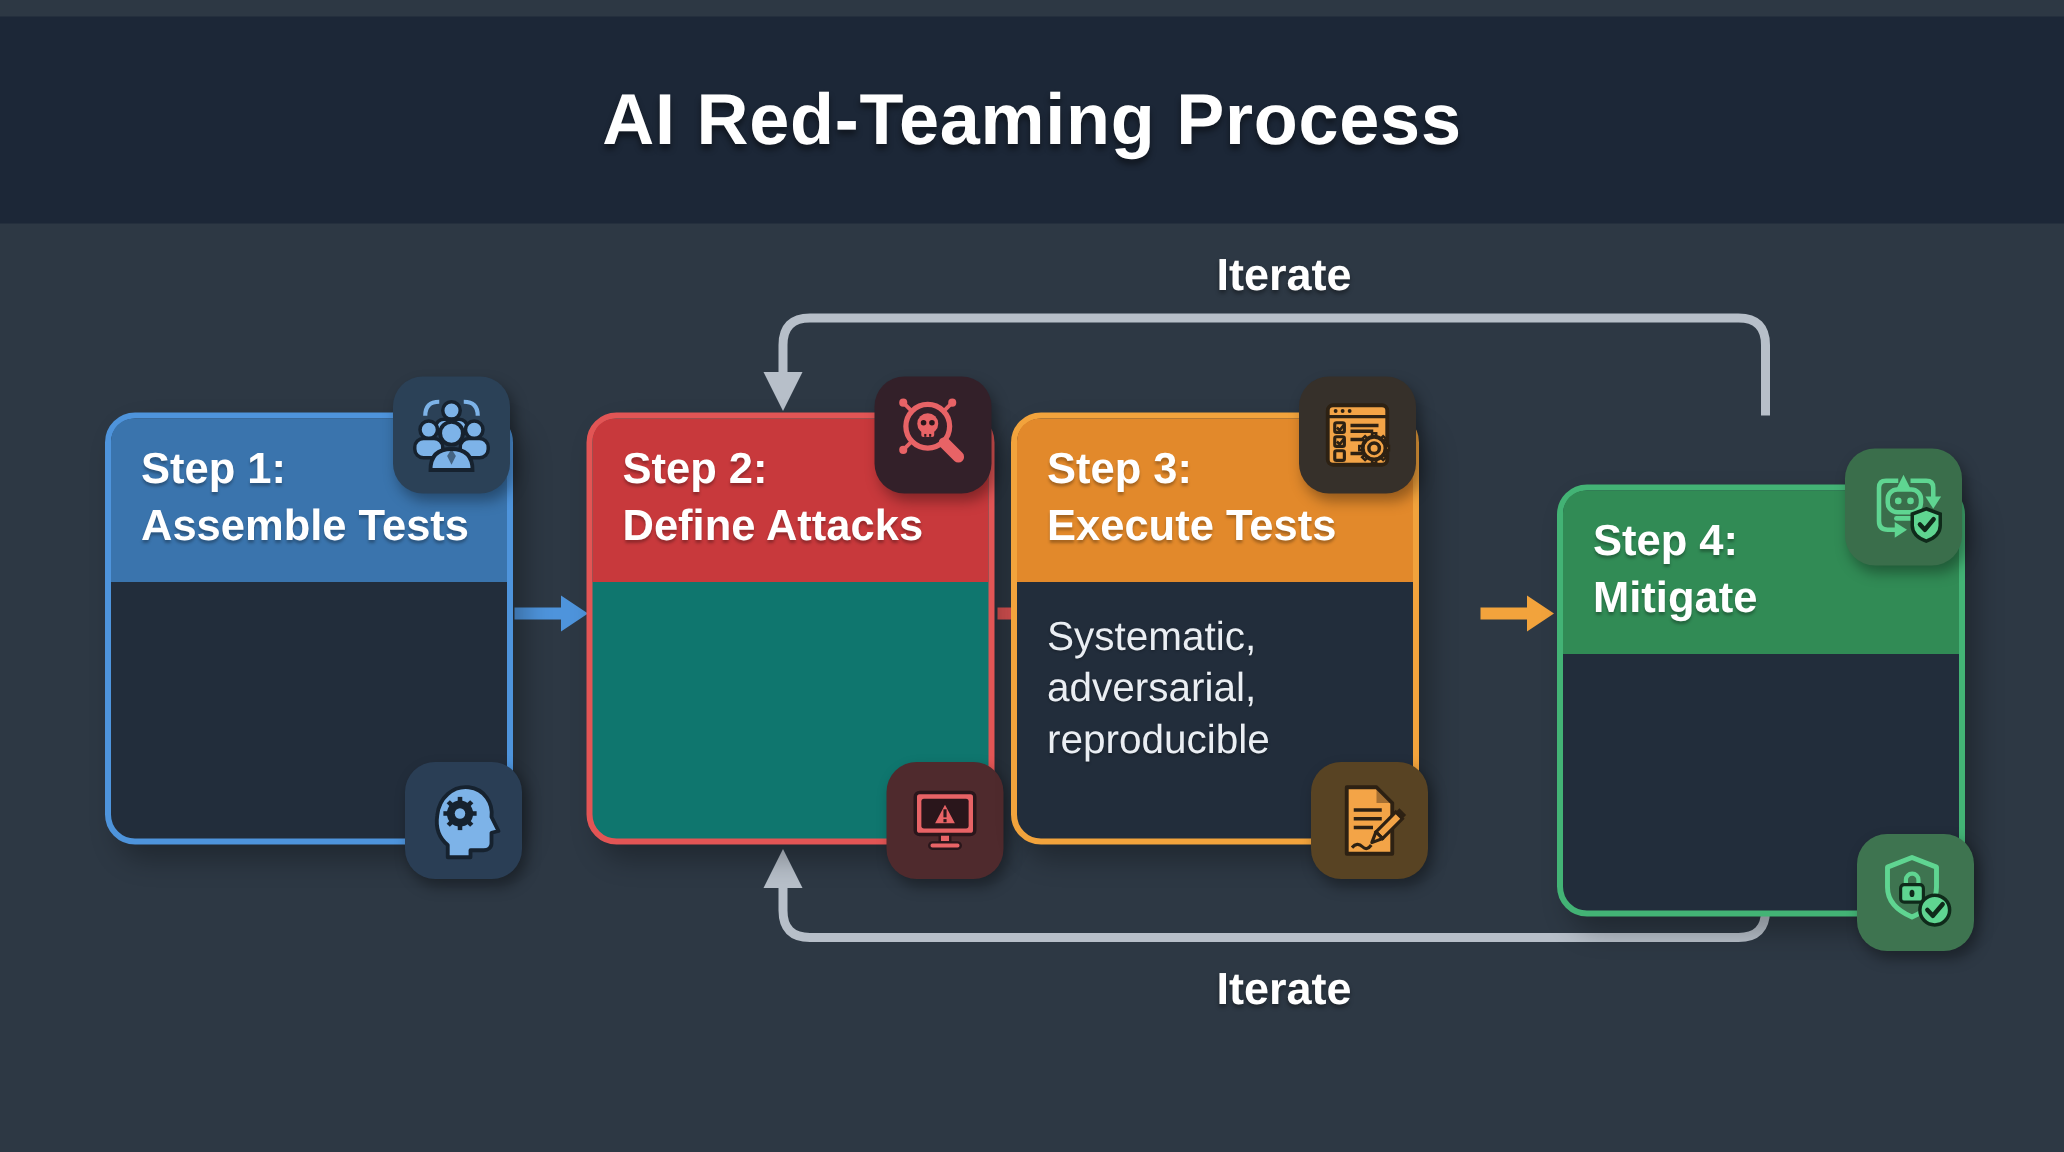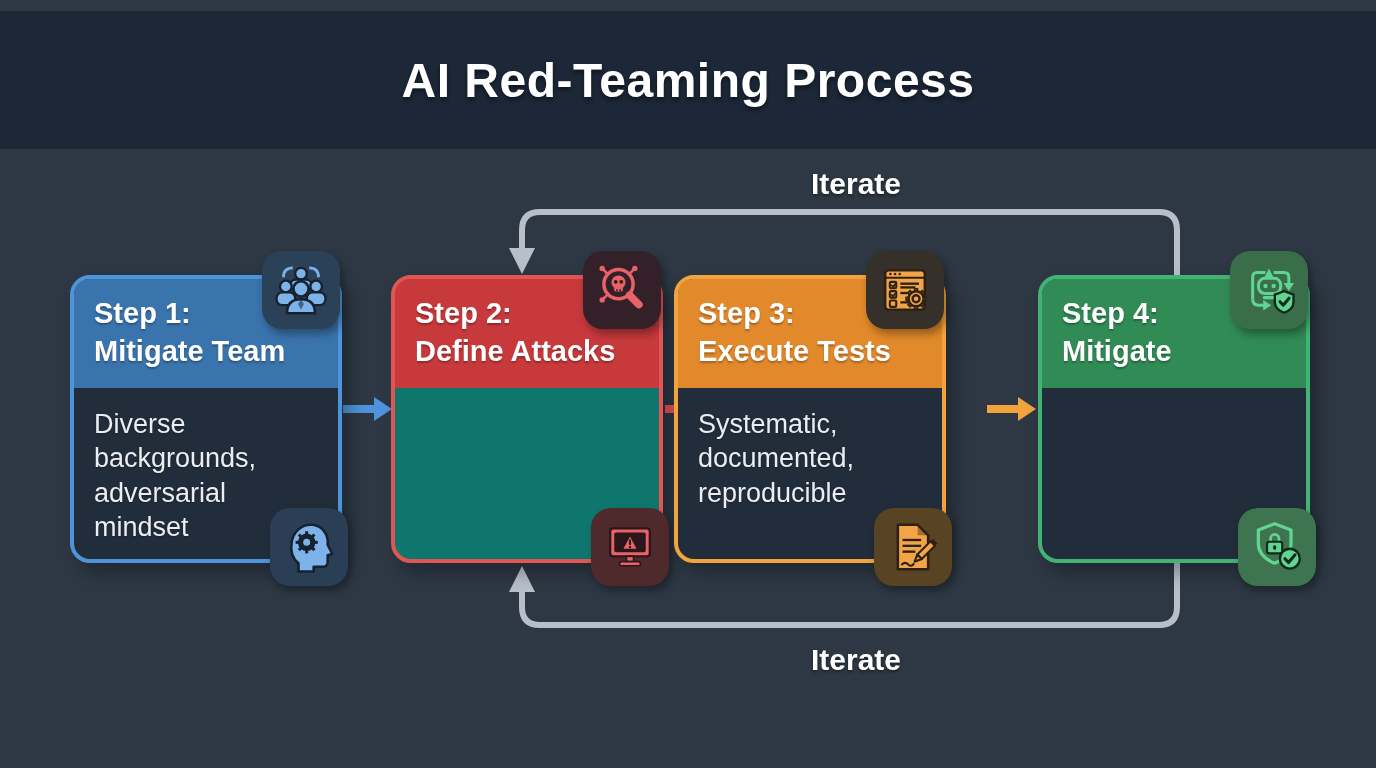--- a/index.html
+++ b/index.html
@@ -86,27 +86,21 @@
     </g>
     <g class="step-arrow">
       <line x1="987" y1="409" x2="1018" y2="409" stroke="#f2a33c" stroke-width="8"></line>
       <polygon points="1018,397 1018,421 1036,409" fill="#f2a33c"></polygon>
     </g>
   </svg>
 
   <div class="card" style="left: 70px; --accent: #3a74ad; --border: #4e94dc; --icon: #7db3e8; --ink: #16222f; --tile-top: #2b4157; --tile-bottom: #2a3e55; background: rgb(34, 45, 59);">
     <div class="card-header">
       <div class="step-title">Step 1:
-Mitigate Team</div>
-    </div>
-    <div class="card-body">
-      <div class="step-desc">Diverse
-backgrounds,
-adversarial
-mindset</div>
+Assemble Tests</div>
     </div>
     <div class="icon-tile tile-top">
       <svg viewBox="0 0 48 48">
         <path d="M9 13 Q9 5 17 5" fill="none" stroke="var(--icon)" stroke-width="2.4"></path>
         <path d="M39 13 Q39 5 31 5" fill="none" stroke="var(--icon)" stroke-width="2.4"></path>
         <circle cx="24" cy="10" r="5" fill="var(--icon)" stroke="var(--ink)" stroke-width="2"></circle>
         <rect x="15" y="15" width="18" height="9" rx="4.5" fill="var(--icon)" stroke="var(--ink)" stroke-width="2"></rect>
         <circle cx="11" cy="21" r="5" fill="var(--icon)" stroke="var(--ink)" stroke-width="2"></circle>
         <rect x="3" y="26" width="16" height="11" rx="5" fill="var(--icon)" stroke="var(--ink)" stroke-width="2"></rect>
         <circle cx="37" cy="21" r="5" fill="var(--icon)" stroke="var(--ink)" stroke-width="2"></circle>
@@ -171,21 +165,21 @@
     </div>
   </div>
 
   <div class="card" style="left: 674px; --accent: #e2892b; --border: #f2a33c; --icon: #f3a447; --ink: #2d2113; --tile-top: #36302a; --tile-bottom: #584323; background: rgb(34, 45, 59);">
     <div class="card-header">
       <div class="step-title">Step 3:
 Execute Tests</div>
     </div>
     <div class="card-body">
       <div class="step-desc">Systematic,
-documented,
+adversarial,
 reproducible</div>
     </div>
     <div class="icon-tile tile-top">
       <svg viewBox="0 0 48 48">
         <rect x="7" y="7" width="34" height="34" rx="3" fill="var(--icon)" stroke="var(--ink)" stroke-width="2.2"></rect>
         <line x1="7" y1="13.5" x2="41" y2="13.5" stroke="var(--ink)" stroke-width="1.8"></line>
         <circle cx="11.5" cy="10.3" r="1.1" fill="var(--ink)"></circle>
         <circle cx="15.5" cy="10.3" r="1.1" fill="var(--ink)"></circle>
         <circle cx="19.5" cy="10.3" r="1.1" fill="var(--ink)"></circle>
         <rect x="11" y="17" width="5.5" height="5.5" rx="1" fill="none" stroke="var(--ink)" stroke-width="1.8"></rect>
@@ -221,21 +215,21 @@
         <path d="M14 39.5 q3 -3.5 6 -0.5 q2.5 2.5 5 -1" stroke="var(--ink)" stroke-width="1.8" fill="none"></path>
         <g transform="rotate(45 31 31)">
           <rect x="28.3" y="17" width="5.4" height="16" fill="var(--icon)" stroke="var(--ink)" stroke-width="1.8"></rect>
           <path d="M28.3 33 l2.7 6 2.7 -6 Z" fill="var(--icon)" stroke="var(--ink)" stroke-width="1.8" stroke-linejoin="round"></path>
           <rect x="28.3" y="14" width="5.4" height="3" fill="var(--ink)"></rect>
         </g>
       </svg>
     </div>
   </div>
 
-  <div class="card" style="left: 1038px; --accent: #318b55; --border: #43b375; --icon: #5fd591; --ink: #0f2a1a; --tile-top: #3a6e4b; --tile-bottom: #3e7450; background: rgb(34, 45, 59);">
+  <div class="card" style="left: 1038px; --accent: #318b55; --border: #43b375; --icon: #5fd591; --ink: #0f2a1a; --tile-top: #3a6e4b; --tile-bottom: #3e7450; background: rgb(34, 45, 59); margin-top: 48px;">
     <div class="card-header">
       <div class="step-title">Step 4:
 Mitigate</div>
     </div>
     <div class="icon-tile tile-top">
       <svg viewBox="0 0 48 48">
         <path d="M10 32 V13 Q10 9 14 9 H21" fill="none" stroke="var(--icon)" stroke-width="2.6"></path>
         <polygon points="20,5.5 28,9.5 20,13.5" fill="var(--icon)" transform="rotate(-90 24 9.5) translate(0,0)"></polygon>
         <path d="M28 9 H37 Q41 9 41 13 V19" fill="none" stroke="var(--icon)" stroke-width="2.6"></path>
         <polygon points="36.5,18 45.5,18 41,25" fill="var(--icon)"></polygon>

